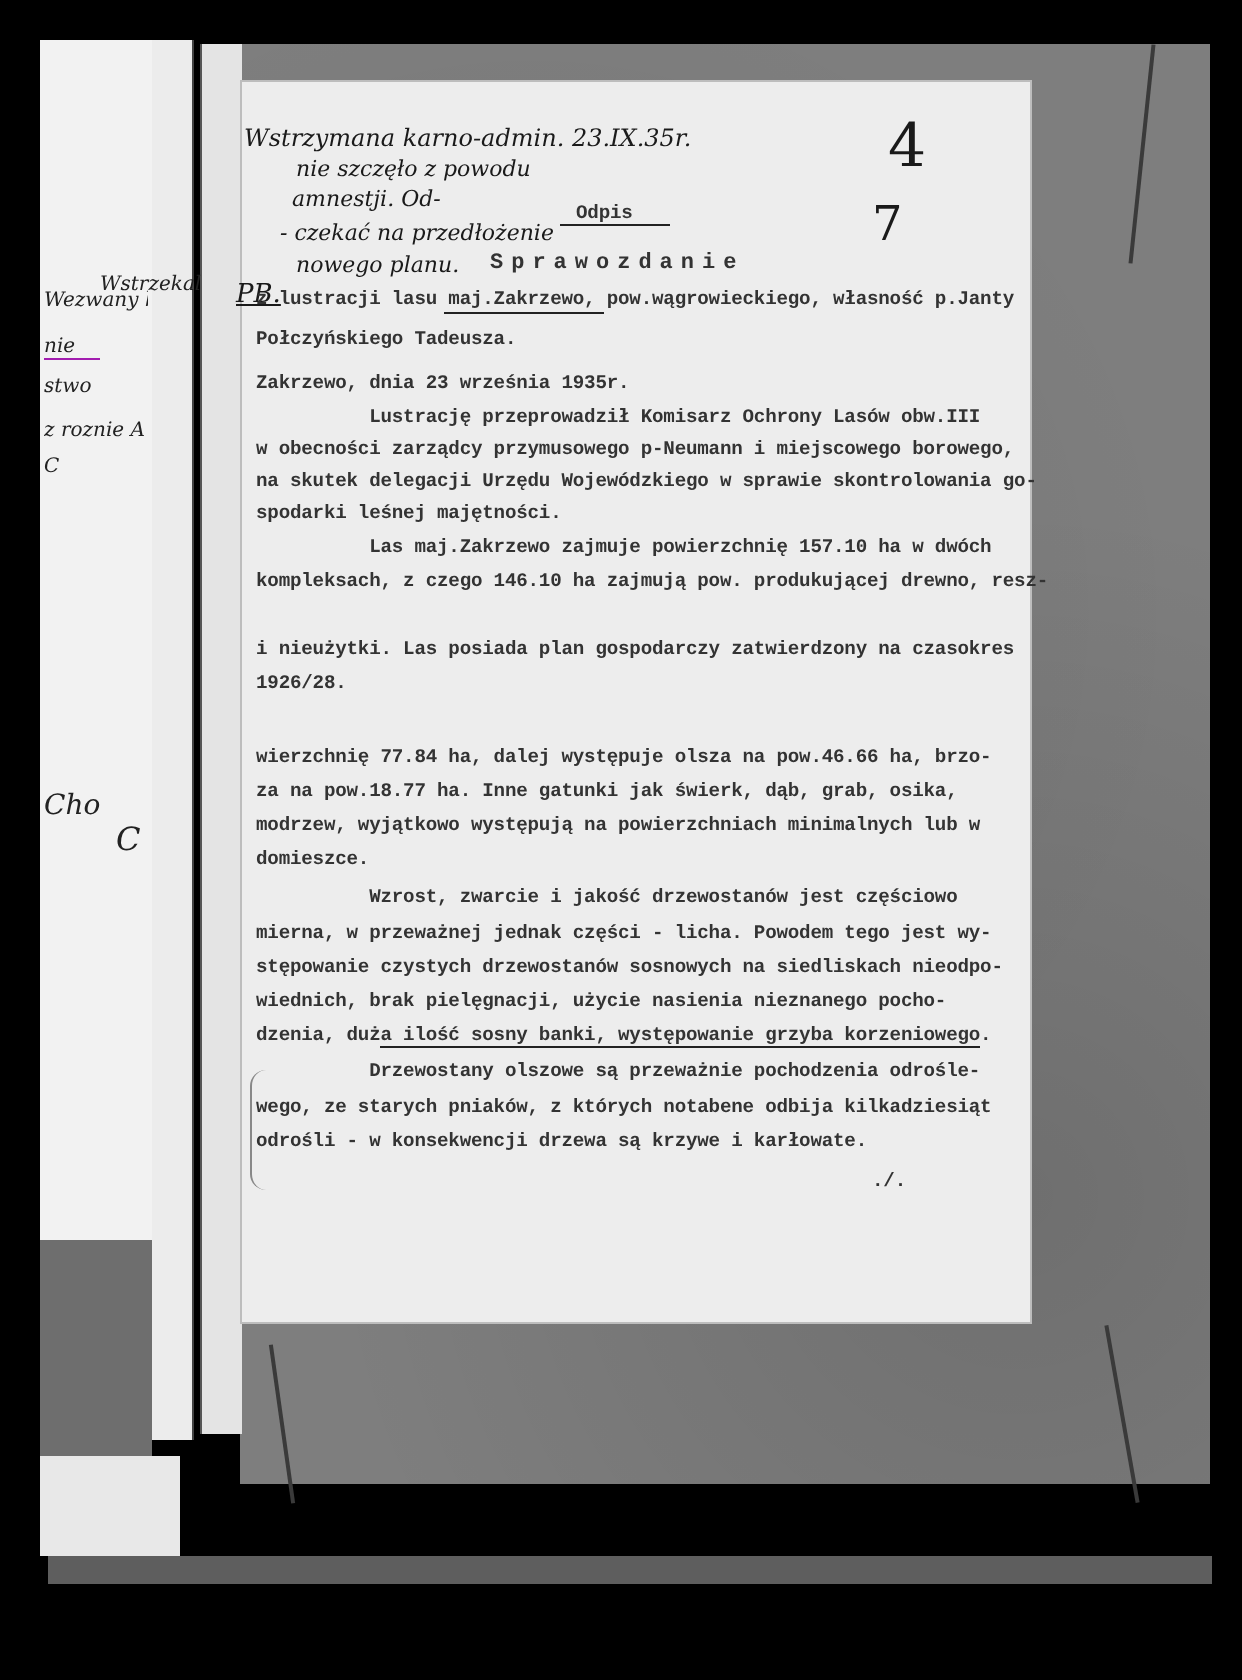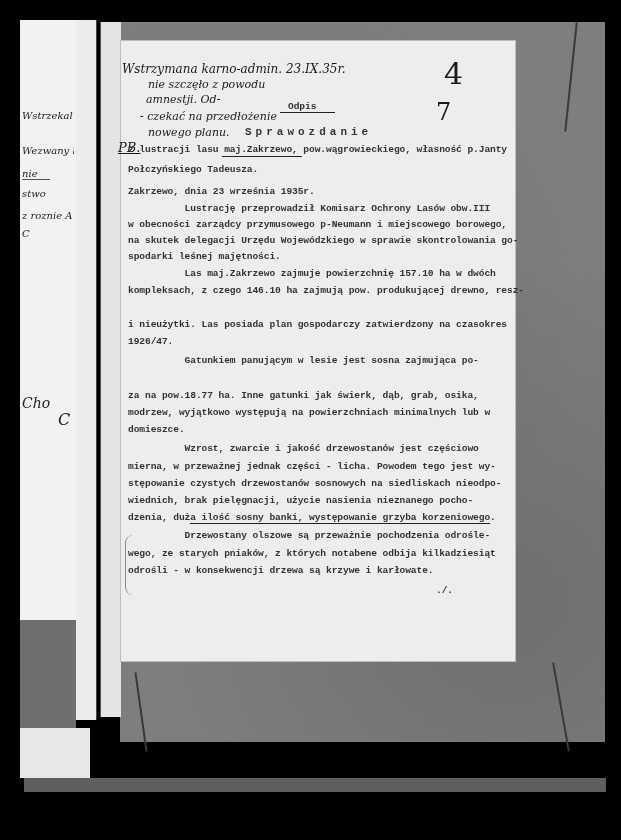--- a/index.html
+++ b/index.html
@@ -62,21 +62,21 @@
     <div class="board-crack" style="left:440px;top:640px;height:90px;transform:rotate(-10deg);"></div>
   </div>
   <div class="bottom-strip"></div>
 
   <div class="left-sheet"></div>
   <div class="left-sheet-lower"></div>
   <div class="left-sheet-tail"></div>
   <div class="strip-a"></div>
   <div class="strip-b"></div>
 
-  <div class="left-script" style="top:110px;">Wstrzekal</div>
+  <div class="left-script" style="top:137px;margin-left:28px;">Wstrzekal</div>
   <div class="left-script" style="top:145px;">Wezwany kr</div>
   <div class="left-script" style="top:168px;border-bottom:1px solid #a21caf;width:28px;">nie</div>
   <div class="left-script" style="top:188px;">stwo</div>
   <div class="left-script" style="top:210px;">z roznie A</div>
   <div class="left-script" style="top:228px;">C</div>
   <div class="left-script" style="top:395px;font-size:14px;">Cho</div>
   <div class="left-script" style="top:410px;left:58px;font-size:16px;width:20px;">C</div>
 
   <div class="paper"></div>
 
@@ -98,23 +98,23 @@
   <div class="typed" style="top:186px;">Zakrzewo, dnia 23 września 1935r.</div>
 
   <div class="typed" style="top:203px;white-space:pre;">          Lustrację przeprowadził Komisarz Ochrony Lasów obw.III</div>
   <div class="typed" style="top:219px;text-align:right;">w obecności zarządcy przymusowego p-Neumann i miejscowego borowego,</div>
   <div class="typed" style="top:235px;">na skutek delegacji Urzędu Wojewódzkiego w sprawie skontrolowania go-</div>
   <div class="typed" style="top:251px;">spodarki leśnej majętności.</div>
 
   <div class="typed" style="top:268px;white-space:pre;">          Las maj.Zakrzewo zajmuje powierzchnię 157.10 ha w dwóch</div>
   <div class="typed" style="top:285px;">kompleksach, z czego 146.10 ha zajmują pow. produkującej drewno, resz-</div>
   <div class="typed" style="top:319px;">i nieużytki. Las posiada plan gospodarczy zatwierdzony na czasokres</div>
-  <div class="typed" style="top:336px;">1926/47.</div>
+  <div class="typed" style="top:336px;">1926/28.</div>
 
-  <div class="typed" style="top:355px;white-space:pre;">          Gatunkiem panującym w lesie jest sosna zajmująca po-</div>
+  <div class="typed" style="top:373px;">wierzchnię 77.84 ha, dalej występuje olsza na pow.46.66 ha, brzo-</div>
   <div class="typed" style="top:390px;">za na pow.18.77 ha. Inne gatunki jak świerk, dąb, grab, osika,</div>
   <div class="typed" style="top:407px;">modrzew, wyjątkowo występują na powierzchniach minimalnych lub w</div>
   <div class="typed" style="top:424px;">domieszce.</div>
 
   <div class="typed" style="top:443px;white-space:pre;">          Wzrost, zwarcie i jakość drzewostanów jest częściowo</div>
   <div class="typed" style="top:461px;">mierna, w przeważnej jednak części - licha. Powodem tego jest wy-</div>
   <div class="typed" style="top:478px;">stępowanie czystych drzewostanów sosnowych na siedliskach nieodpo-</div>
   <div class="typed" style="top:495px;">wiednich, brak pielęgnacji, użycie nasienia nieznanego pocho-</div>
   <div class="typed" style="top:512px;">dzenia, duża ilość sosny banki, występowanie grzyba korzeniowego.</div>
   <div class="u" style="left:190px;top:523px;width:300px;"></div>

